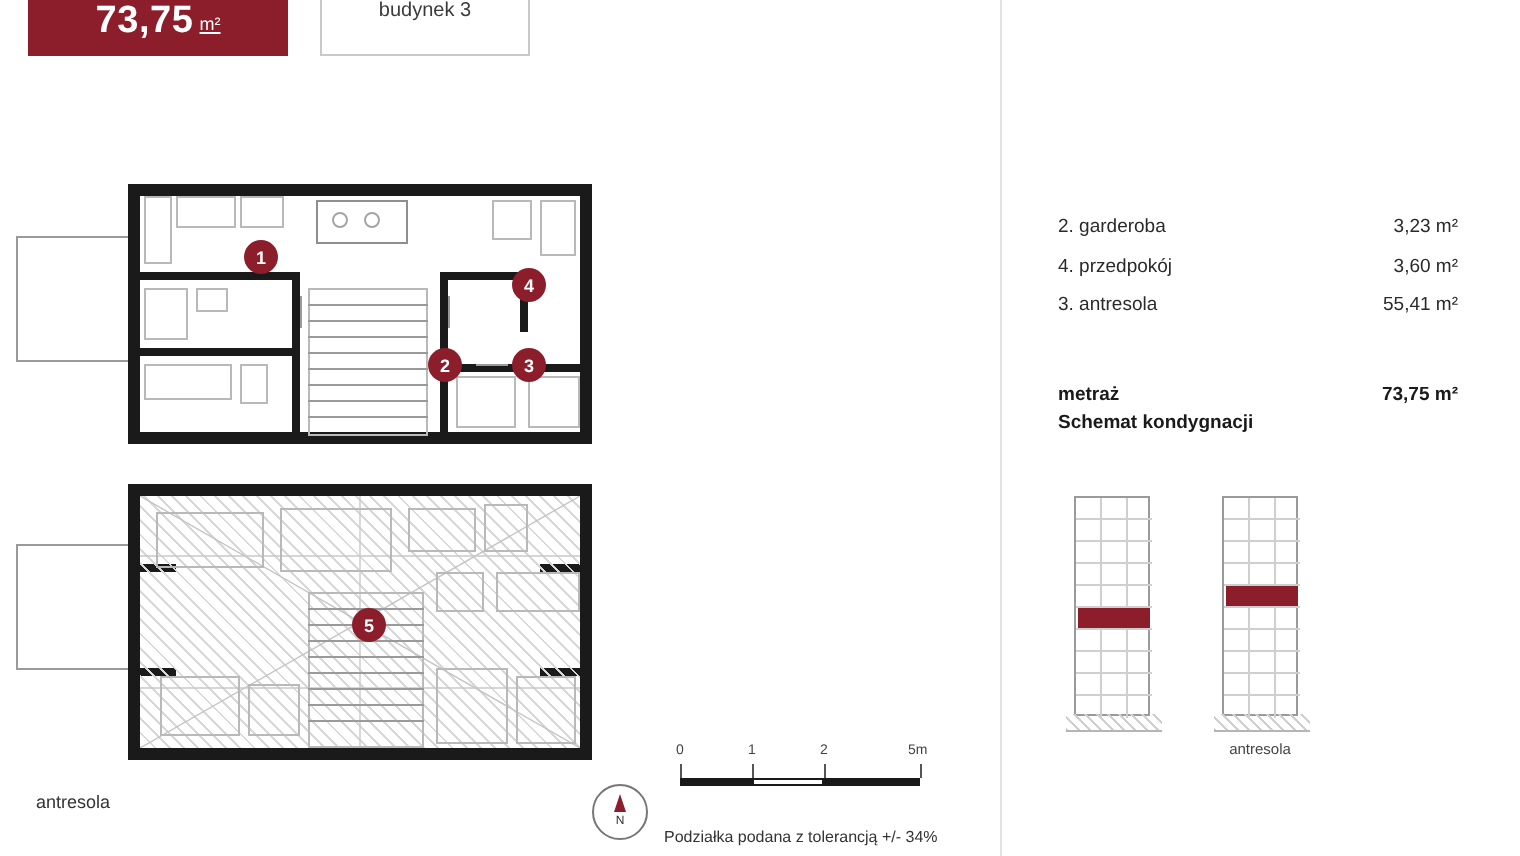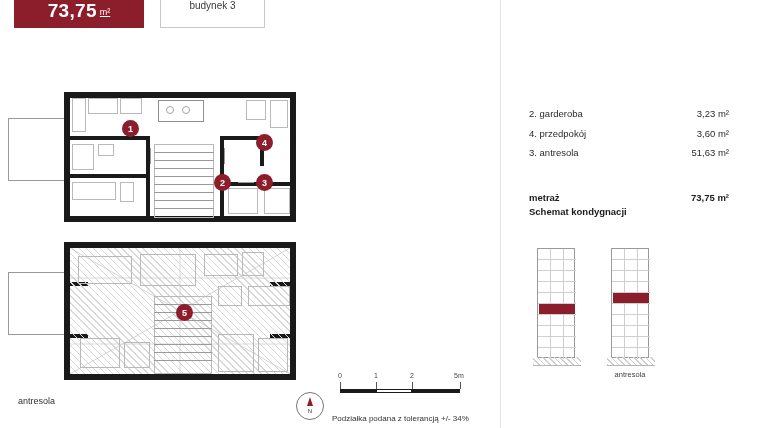--- a/index.html
+++ b/index.html
@@ -291,21 +291,21 @@
       <div class="room-row">
         <span>2. garderoba</span>
         <span class="rval">3,23 m²</span>
       </div>
       <div class="room-row">
         <span>4. przedpokój</span>
         <span class="rval">3,60 m²</span>
       </div>
       <div class="room-row">
         <span>3. antresola</span>
-        <span class="rval">51,63 m²</span>
+        <span class="rval">55,41 m²</span>
       </div>
     </div>
 
     <div class="total-row">
       <span>metraż</span>
       <span>73,75 m²</span>
     </div>
     <div class="sub-row">Schemat kondygnacji</div>
 
     <div class="bld-diagrams">

